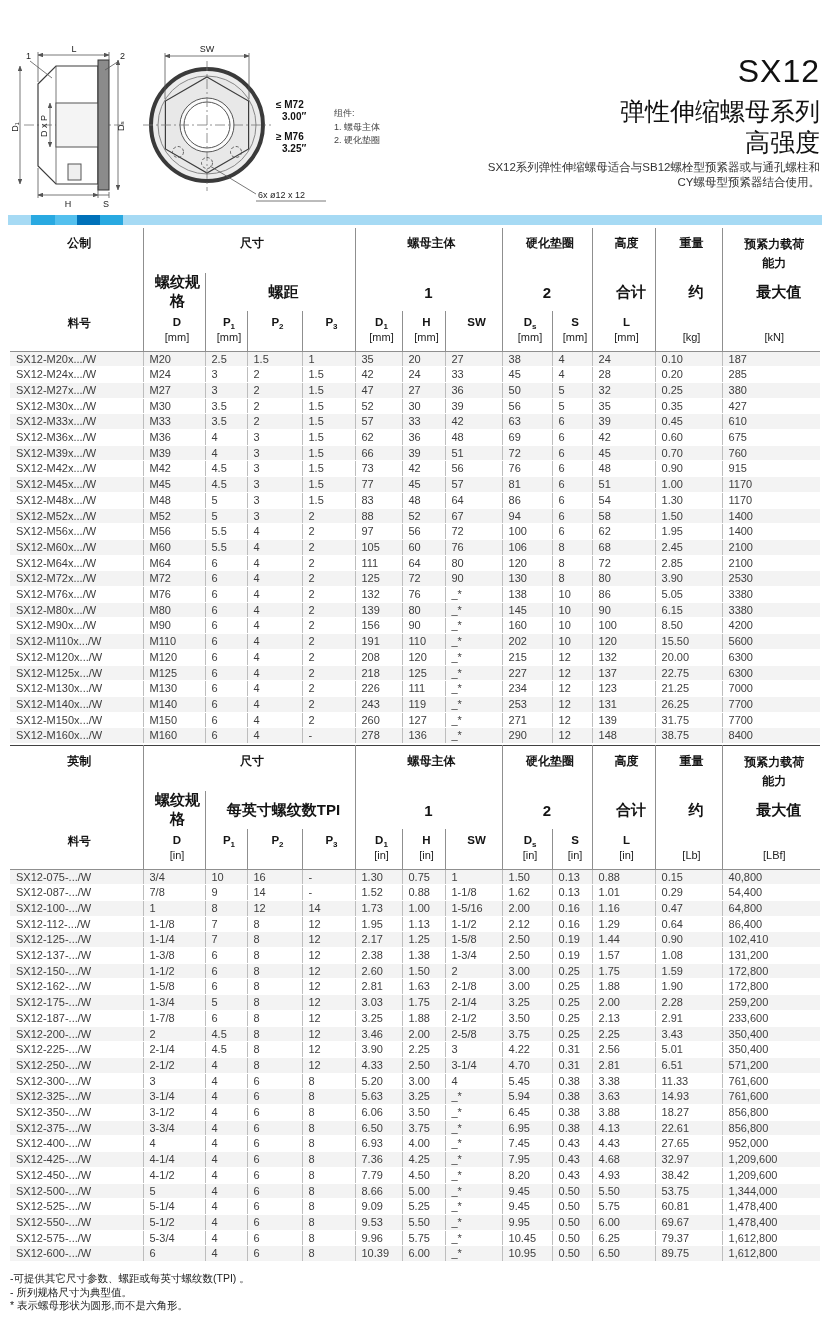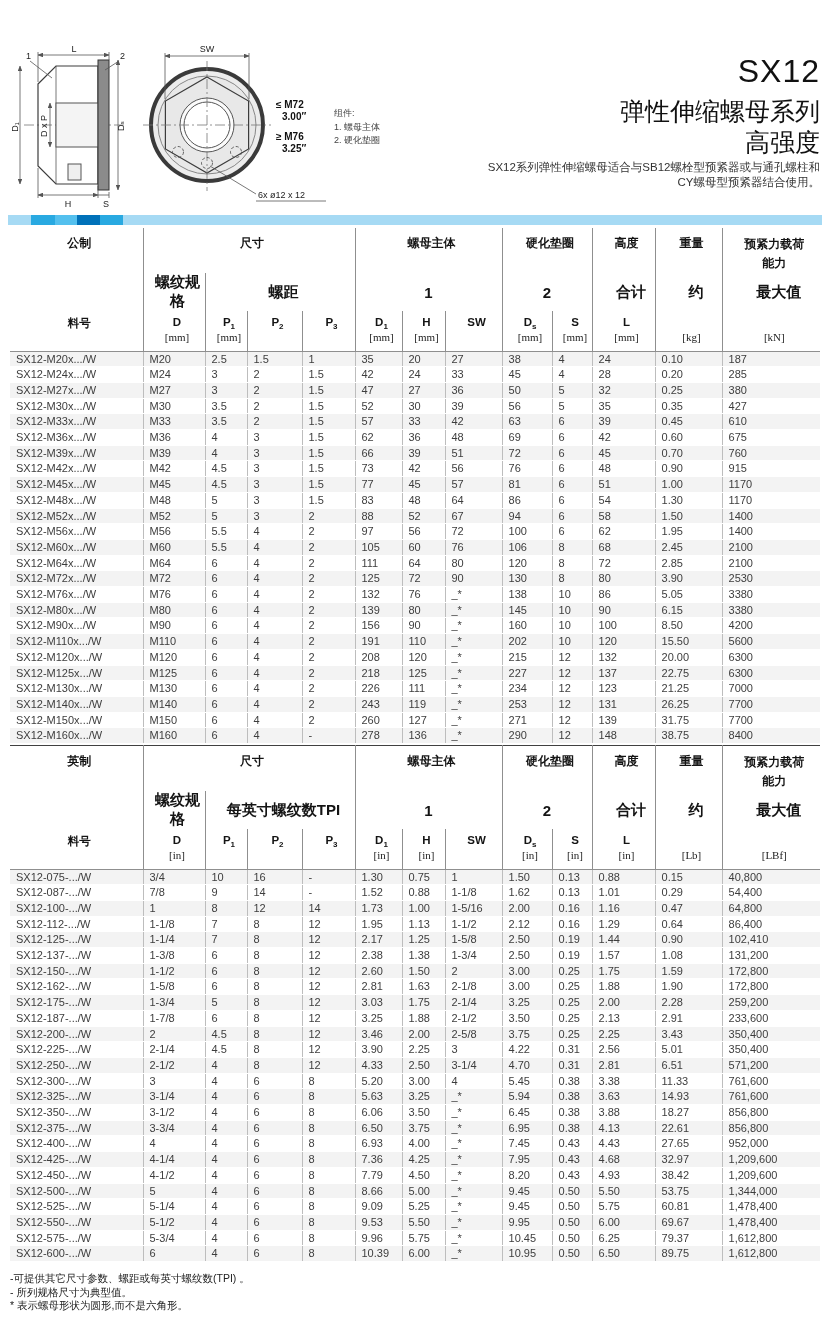--- a/index.html
+++ b/index.html
@@ -37,21 +37,21 @@
 
   .spec thead th { text-align:center; font-weight:700; color:#141414; }
   .spec thead tr th + th { border-left:1px solid #8f8f8f; }
   .g1 { font-size:12px; height:25px; vertical-align:top; padding:7px 0 0 6px; }
   .g1 .narrow { display:inline-block; width:70px; line-height:19px; }
   .g2 { font-size:15px; height:26px; vertical-align:middle; padding:0 0 0 7px; }
   .g2.c { text-align:center; padding-left:0; }
   .g2.i { padding-left:15px; }
   .g3 { font-size:11.5px; height:40px; vertical-align:top; padding:5px 0 0 6px; border-bottom:1px solid #8f8f8f; }
   .g3 .cn { display:block; height:14px; }
-  .g3 .unit { display:block; font-weight:400; font-size:11px; color:#222; margin-top:1px;font-family:Liberation Serif, serif; }
+  .g3 .unit { display:block; font-weight:400; font-size:11px; color:#222; margin-top:1px; }
   .g3 sub { font-size:8px; }
 
   .spec tbody td { padding:0 0 0 6px; line-height:14.7px; height:15.7px; white-space:nowrap; overflow:hidden;
                    color:#3d3d3d; border-bottom:1px solid #ffffff; }
   .spec tbody td + td { border-left:1px solid #bdbdbd; }
   .spec tbody tr:nth-child(odd) td { background:#f3f3f3; }
 
   
   .footnotes { position:absolute; left:10px; top:1272px; font-size:10.5px; line-height:13.5px; color:#222; }
 

